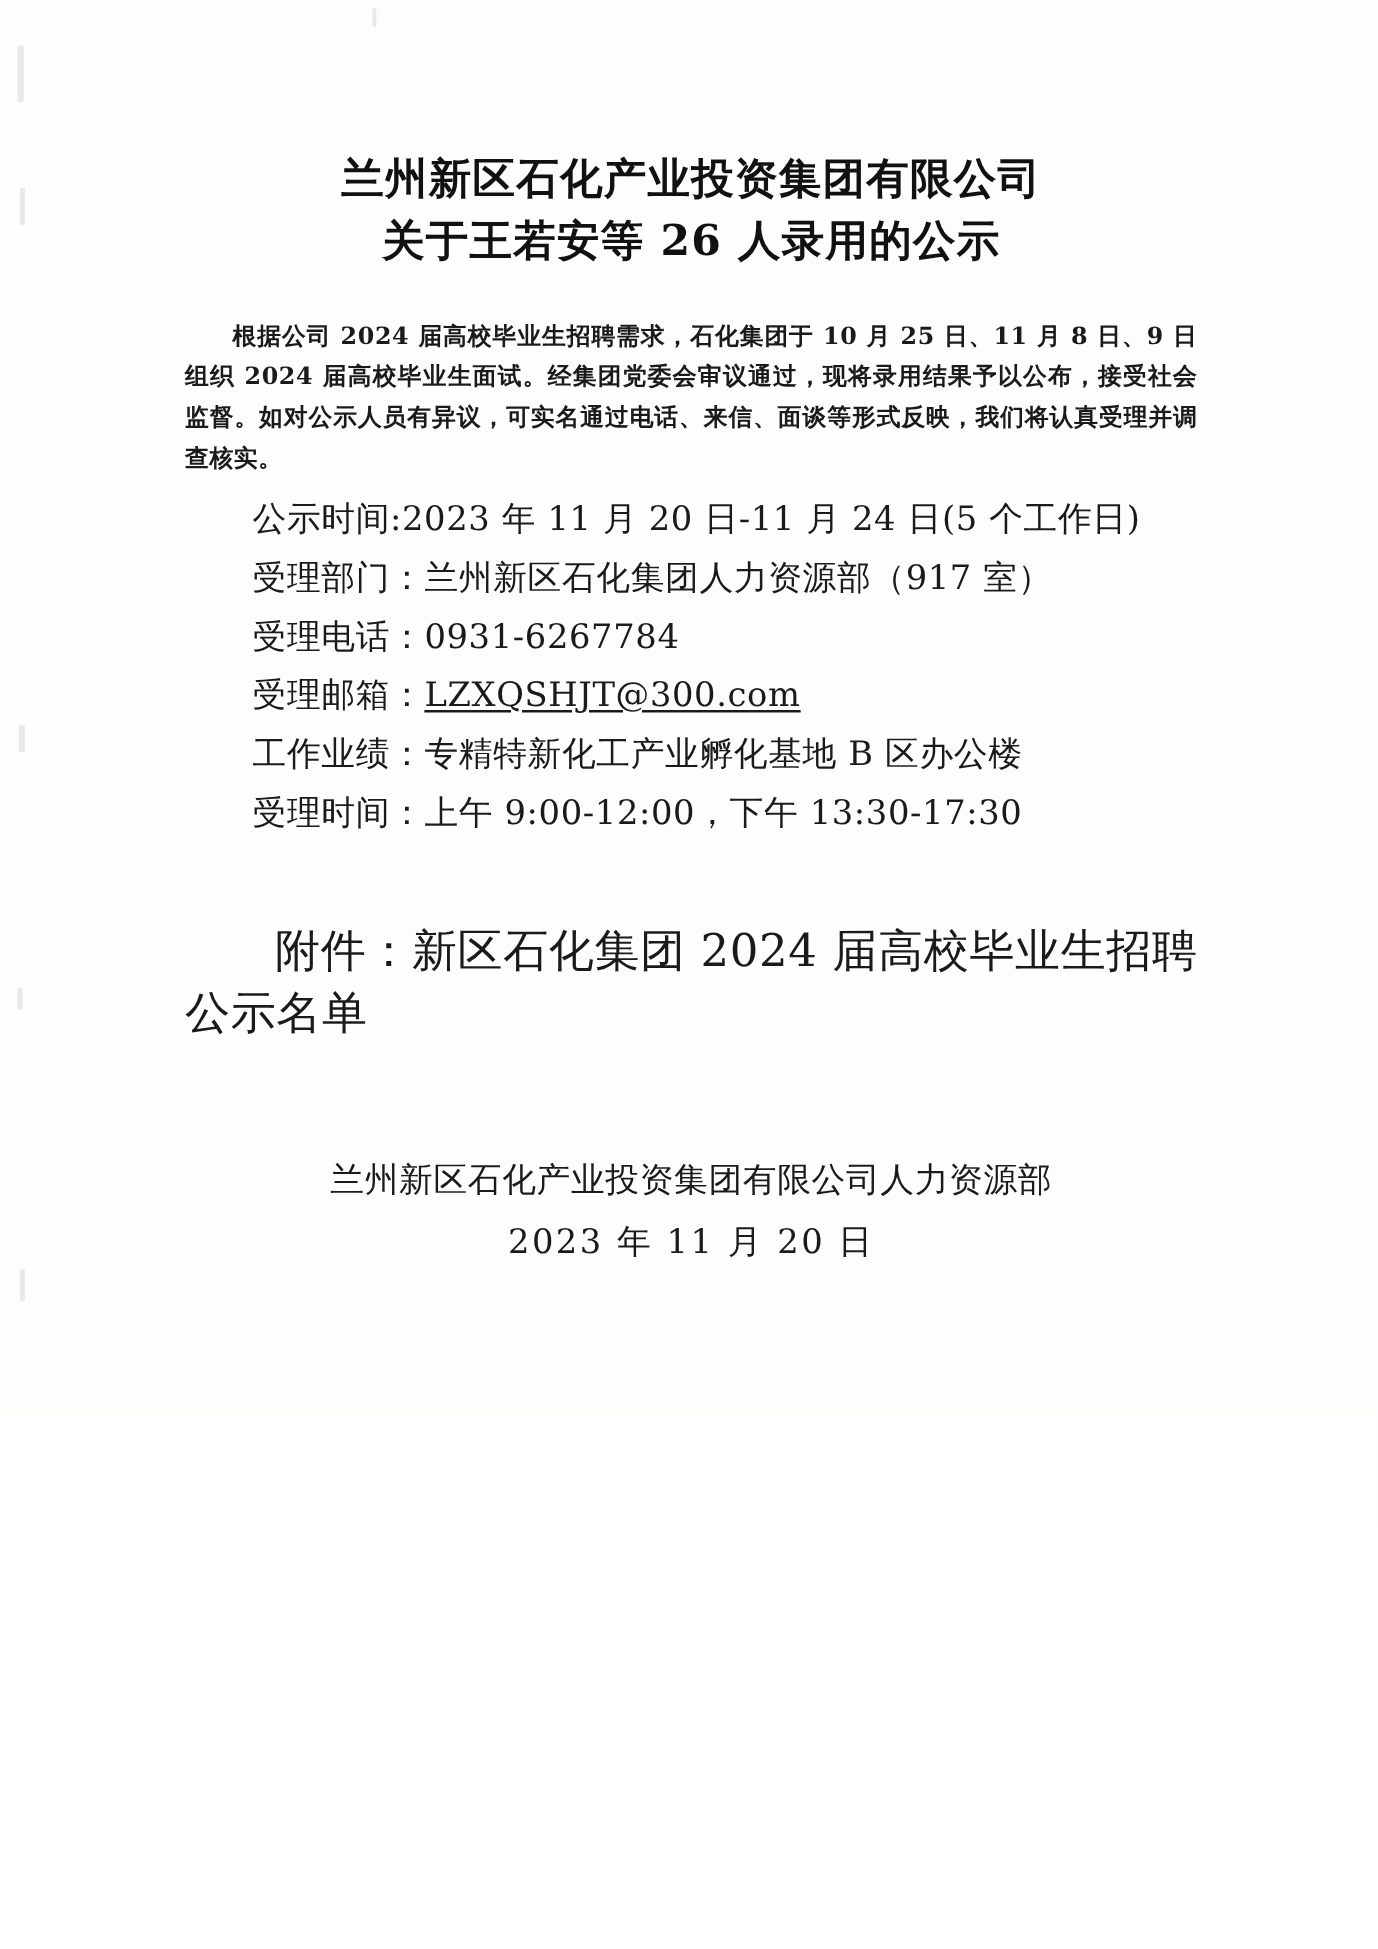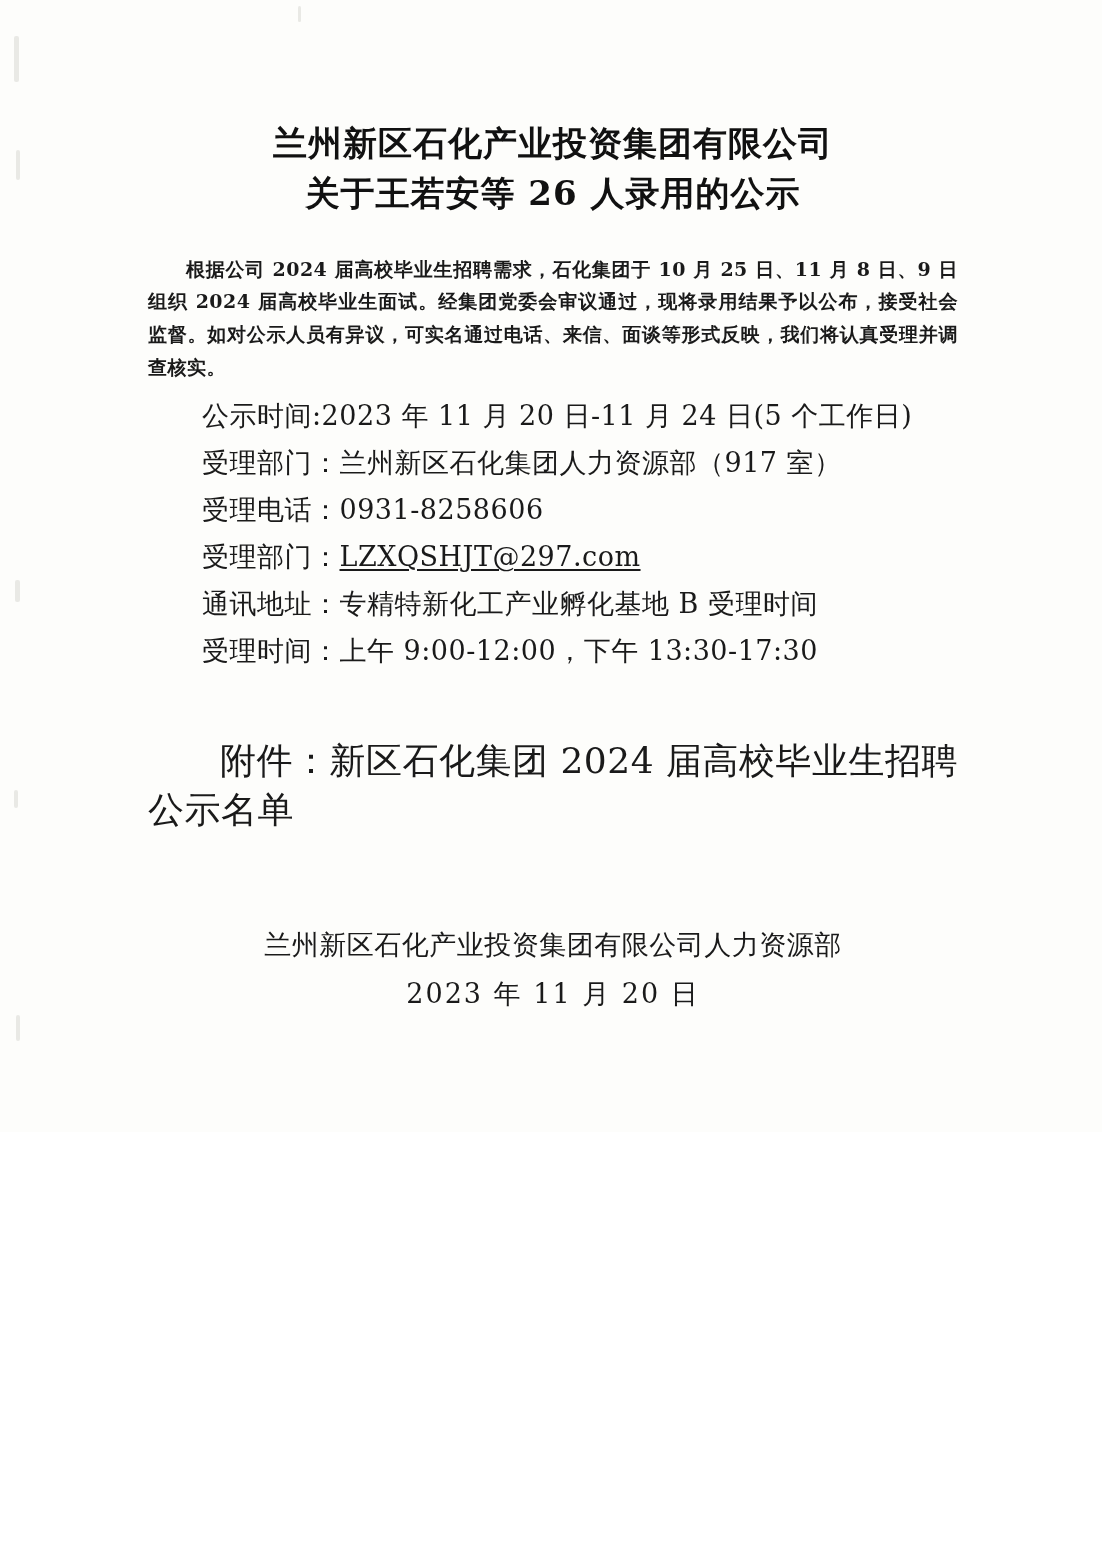--- a/index.html
+++ b/index.html
@@ -109,25 +109,25 @@
       <span class="line2">关于王若安等 26 人录用的公示</span>
     </div>
 
     <div class="body">
       <p class="para">根据公司 2024 届高校毕业生招聘需求，石化集团于 10 月 25 日、11 月 8 日、9 日组织 2024 届高校毕业生面试。经集团党委会审议通过，现将录用结果予以公布，接受社会监督。如对公示人员有异议，可实名通过电话、来信、面谈等形式反映，我们将认真受理并调查核实。</p>
     </div>
 
     <div class="info-block">
       <div class="info-line">公示时间:2023 年 11 月 20 日-11 月 24 日(5 个工作日)</div>
       <div class="info-line">受理部门：兰州新区石化集团人力资源部（917 室）</div>
-      <div class="info-line">受理电话：0931-8258606</div>
+      <div class="info-line">受理电话：0931-6267784</div>
       <div class="info-line">
-        <span>受理部门：</span><span class="underline-link">LZXQSHJT@297.com</span>
+        <span>受理邮箱：</span><span class="underline-link">LZXQSHJT@300.com</span>
       </div>
-      <div class="info-line">通讯地址：专精特新化工产业孵化基地 B 受理时间</div>
+      <div class="info-line">工作业绩：专精特新化工产业孵化基地 B 区办公楼</div>
       <div class="info-line">受理时间：上午 9:00-12:00，下午 13:30-17:30</div>
     </div>
 
     <div class="attachment">附件：新区石化集团 2024 届高校毕业生招聘公示名单</div>
 
     <div class="signature">
       <div>兰州新区石化产业投资集团有限公司人力资源部</div>
       <div class="sig-date">2023 年 11 月 20 日</div>
     </div>
 

